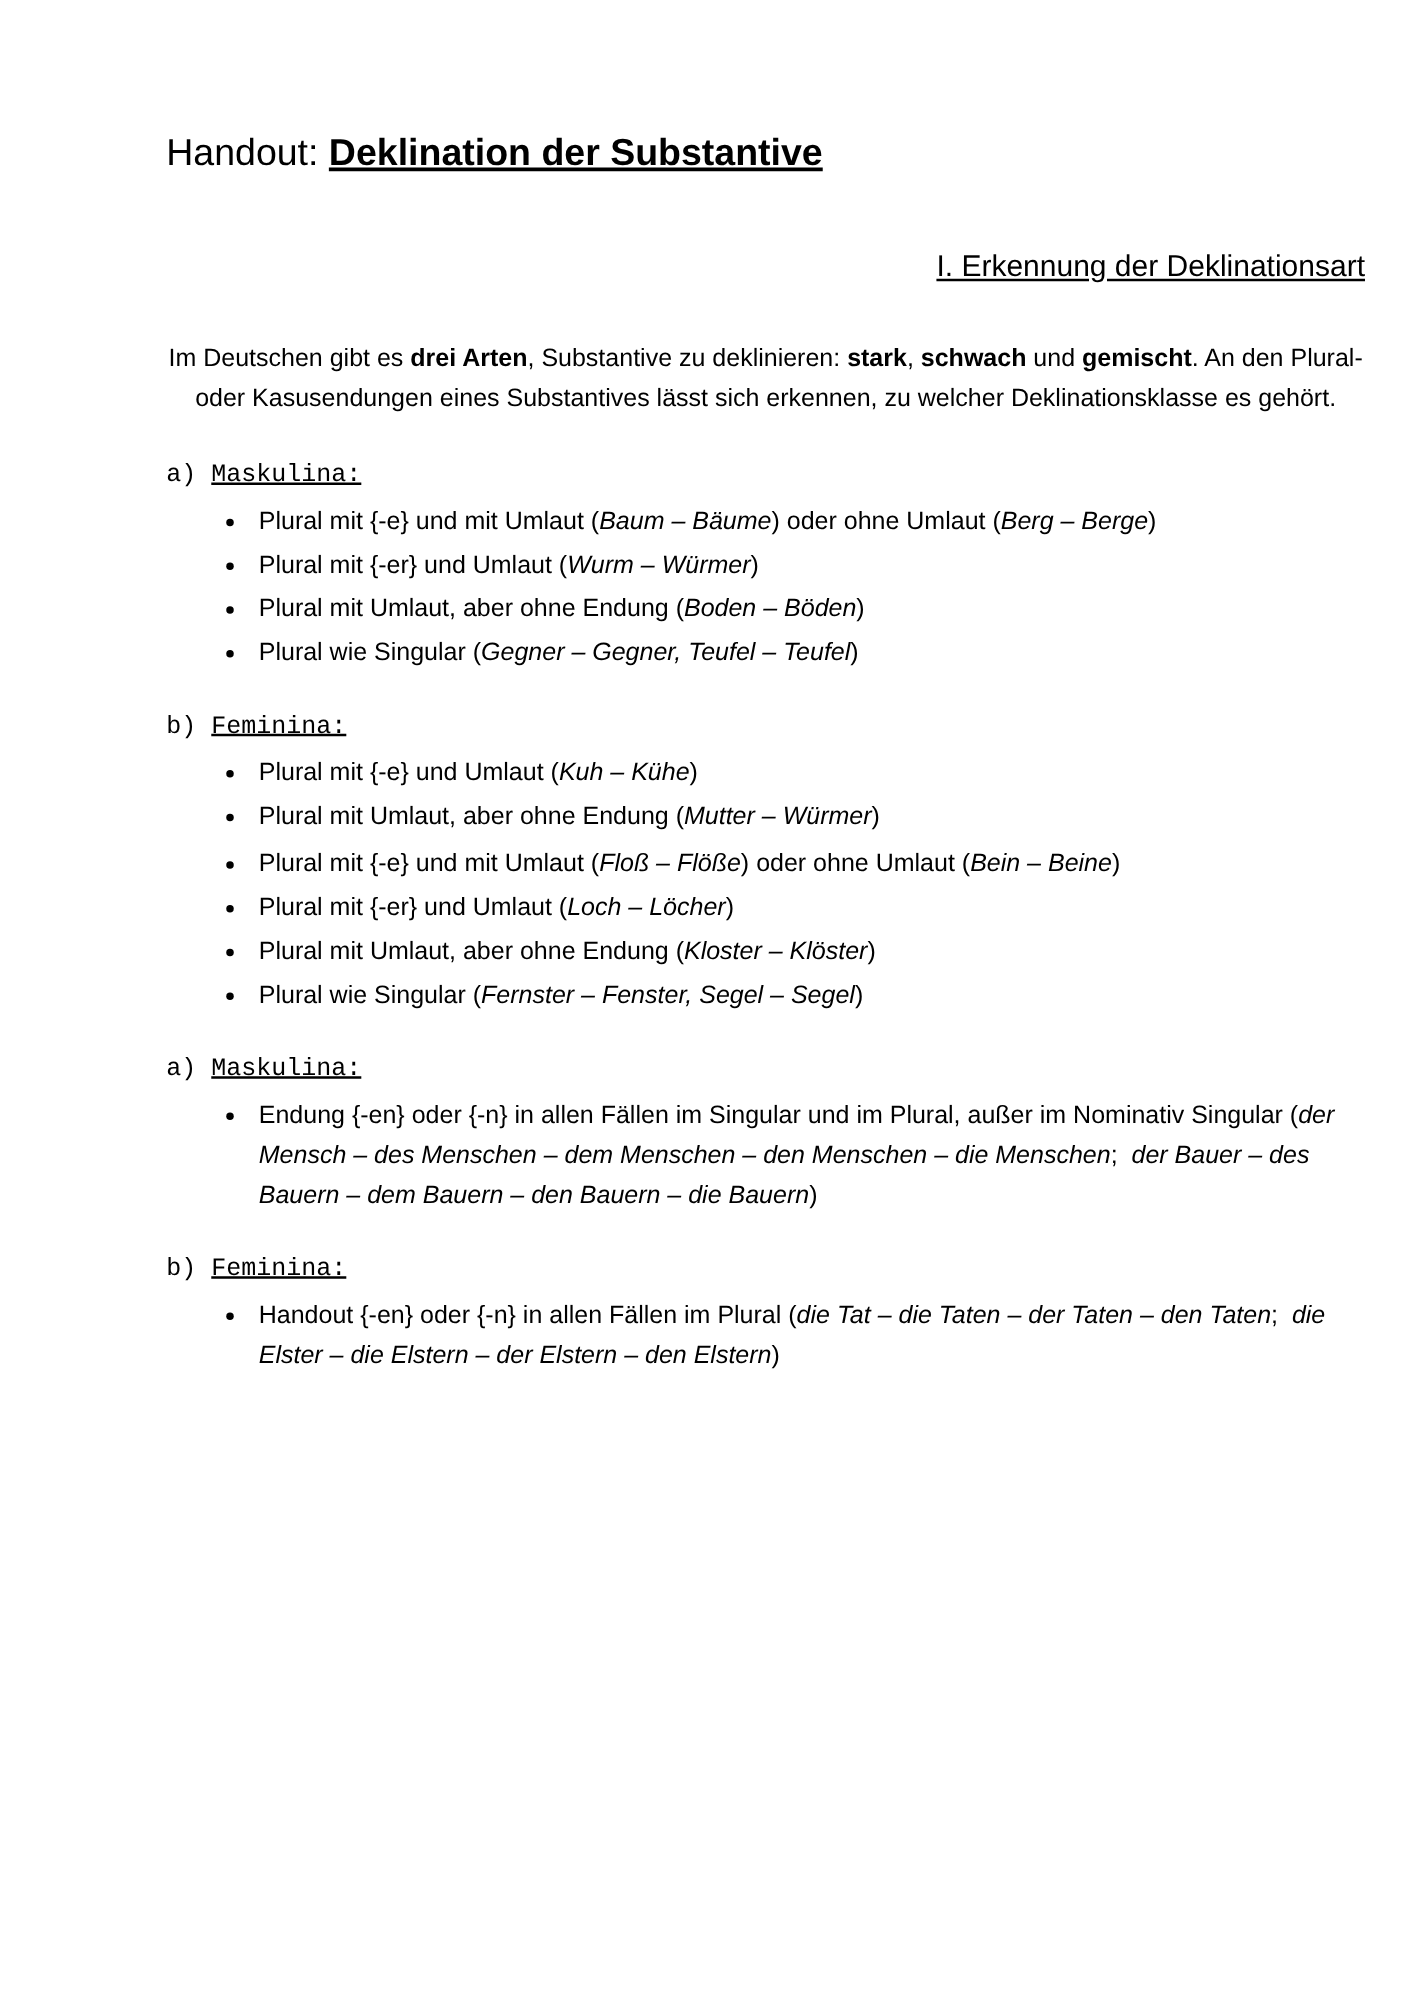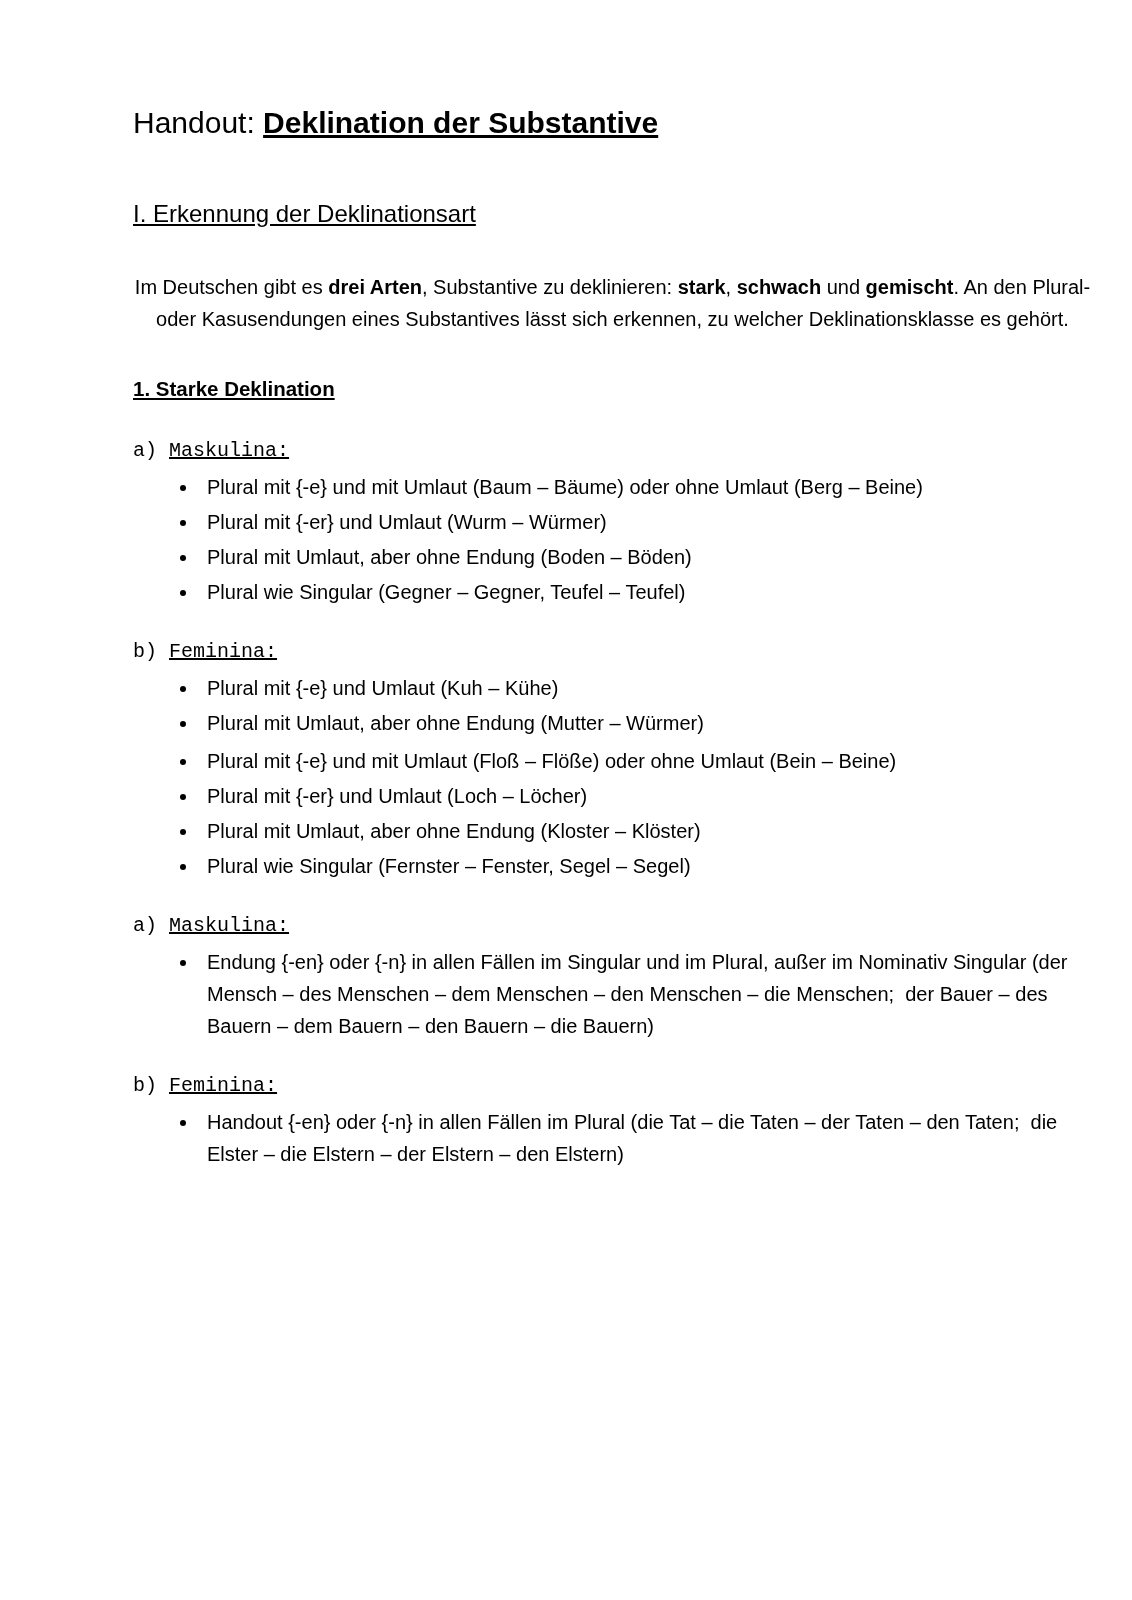--- a/index.html
+++ b/index.html
@@ -23,20 +23,21 @@
     font-size: 30px;
     font-weight: 400;
     line-height: 1.25;
     margin: 0 0 56px 0;
   }
   .heading {
     font-size: 24px;
     font-weight: 400;
     line-height: 1.3;
     margin: 0 0 42px 0;
+    text-align: right;
   }
   .para {
     font-size: 20px;
     line-height: 1.6;
     margin: 0 0 30px 0;
     text-align: center;
   }
   .subheading {
     font-size: 20.5px;
     font-weight: 700;
@@ -54,39 +55,38 @@
     padding: 0 0 0 66px;
     font-size: 20px;
     line-height: 1.6;
     list-style: disc;
   }
   .bullets li {
     margin: 0 0 3px 0;
     padding-left: 8px;
   }
   .rb { font-weight: 700; }
-  .ri { }
+  .ri { font-style: italic; }
   .ru { text-decoration: underline; }
 </style>
 </head>
 <body>
 
 <div class="page">
 
   <h1 class="title"><span>Handout: </span><span class="rb ru">Deklination der Substantive</span></h1>
 
   <h2 class="heading"><span class="ru">I. Erkennung der Deklinationsart</span></h2>
 
   <p class="para"><span>Im Deutschen gibt es </span><span class="rb">drei Arten</span><span>, Substantive zu deklinieren: </span><span class="rb">stark</span><span>, </span><span class="rb">schwach</span><span> und </span><span class="rb">gemischt</span><span>. An den Plural- oder Kasusendungen eines Substantives lässt sich erkennen, zu welcher Deklinationsklasse es gehört.</span></p>
 
-  <h3 class="subheading"><span class="rb ru">1. Starke Deklination</span></h3>
 
   <p class="label"><span>a) </span><span class="ru">Maskulina:</span></p>
   <ul class="bullets">
-      <li><span>Plural mit {-e} und mit Umlaut (</span><span class="ri">Baum – Bäume</span><span>) oder ohne Umlaut (</span><span class="ri">Berg – Beine</span><span>)</span></li>
+      <li><span>Plural mit {-e} und mit Umlaut (</span><span class="ri">Baum – Bäume</span><span>) oder ohne Umlaut (</span><span class="ri">Berg – Berge</span><span>)</span></li>
       <li><span>Plural mit {-er} und Umlaut (</span><span class="ri">Wurm – Würmer</span><span>)</span></li>
       <li><span>Plural mit Umlaut, aber ohne Endung (</span><span class="ri">Boden – Böden</span><span>)</span></li>
       <li><span>Plural wie Singular (</span><span class="ri">Gegner – Gegner, Teufel – Teufel</span><span>)</span></li>
     </ul>
 
   <p class="label"><span>b) </span><span class="ru">Feminina:</span></p>
   <ul class="bullets">
       <li><span>Plural mit {-e} und Umlaut (</span><span class="ri">Kuh – Kühe</span><span>)</span></li>
       <li><span>Plural mit Umlaut, aber ohne Endung (</span><span class="ri">Mutter – Würmer</span><span>)</span></li>
     </ul>

